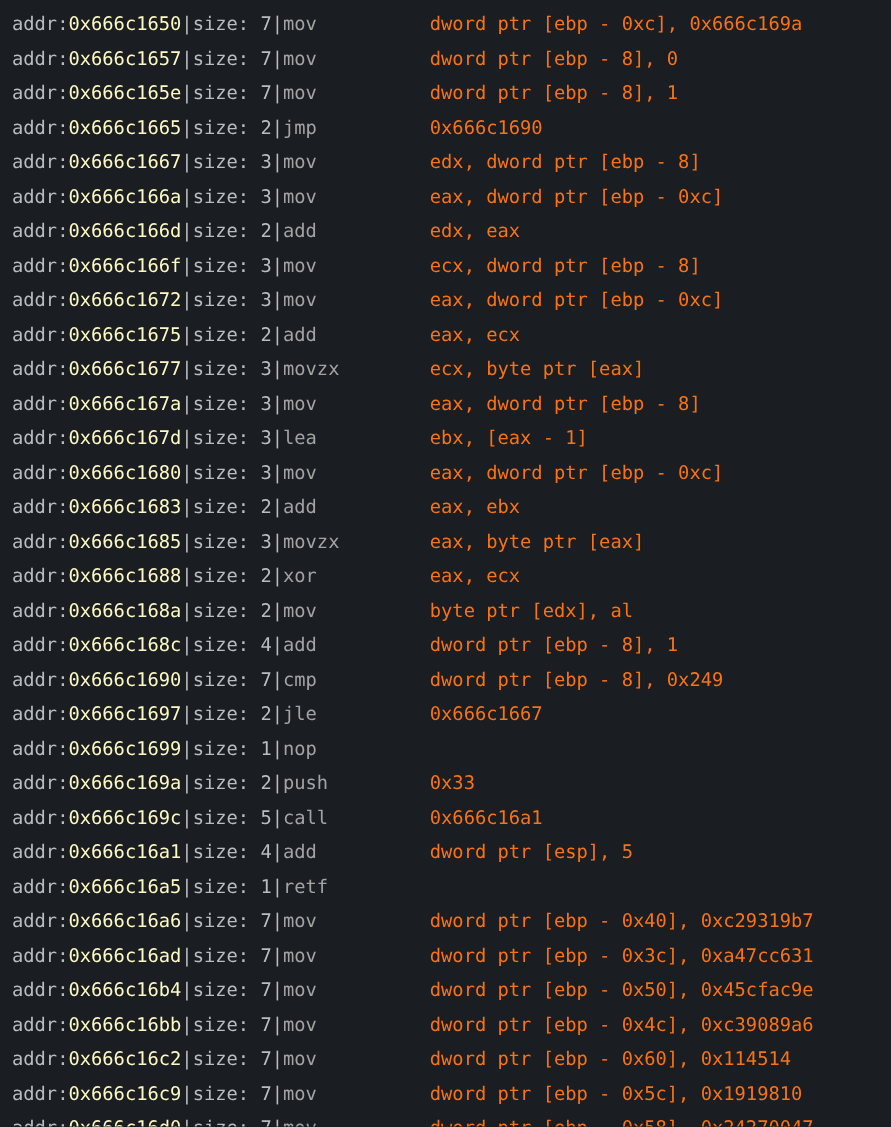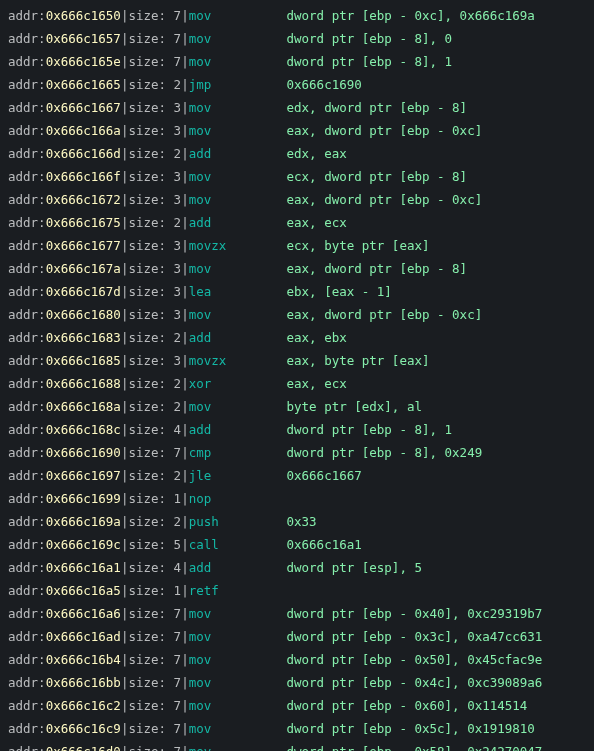--- a/index.html
+++ b/index.html
@@ -15,19 +15,19 @@
     font-size: 12.5px;
     line-height: 23.0px;
     color: #babcbe;
     white-space: pre;
     padding: 4px 8px 4px 8px;
   }
   .line { display: block; }
   .addr-label, .size-label, .sep   { color: #babcbe; }
   .addr-value  { color: #fef9c3; }
   .size-value  { color: #babcbe; }
-  .mnemonic    { color: #14b8a6; }
-  .operands    { color: #86efac; }
+  .mnemonic    { color: #a3a3a3; }
+  .operands    { color: #f97316; }
 </style>
 </head>
 <body>
 
 <div class="disasm" id="disasm"><span class="line"><span class="addr-label">addr:</span><span class="addr-value">0x666c1650</span><span class="sep">|</span><span class="size-label">size:</span><span class="size-value"> 7</span><span class="sep">|</span><span class="mnemonic">mov          </span><span class="operands">dword ptr [ebp - 0xc], 0x666c169a</span></span><span class="line"><span class="addr-label">addr:</span><span class="addr-value">0x666c1657</span><span class="sep">|</span><span class="size-label">size:</span><span class="size-value"> 7</span><span class="sep">|</span><span class="mnemonic">mov          </span><span class="operands">dword ptr [ebp - 8], 0</span></span><span class="line"><span class="addr-label">addr:</span><span class="addr-value">0x666c165e</span><span class="sep">|</span><span class="size-label">size:</span><span class="size-value"> 7</span><span class="sep">|</span><span class="mnemonic">mov          </span><span class="operands">dword ptr [ebp - 8], 1</span></span><span class="line"><span class="addr-label">addr:</span><span class="addr-value">0x666c1665</span><span class="sep">|</span><span class="size-label">size:</span><span class="size-value"> 2</span><span class="sep">|</span><span class="mnemonic">jmp          </span><span class="operands">0x666c1690</span></span><span class="line"><span class="addr-label">addr:</span><span class="addr-value">0x666c1667</span><span class="sep">|</span><span class="size-label">size:</span><span class="size-value"> 3</span><span class="sep">|</span><span class="mnemonic">mov          </span><span class="operands">edx, dword ptr [ebp - 8]</span></span><span class="line"><span class="addr-label">addr:</span><span class="addr-value">0x666c166a</span><span class="sep">|</span><span class="size-label">size:</span><span class="size-value"> 3</span><span class="sep">|</span><span class="mnemonic">mov          </span><span class="operands">eax, dword ptr [ebp - 0xc]</span></span><span class="line"><span class="addr-label">addr:</span><span class="addr-value">0x666c166d</span><span class="sep">|</span><span class="size-label">size:</span><span class="size-value"> 2</span><span class="sep">|</span><span class="mnemonic">add          </span><span class="operands">edx, eax</span></span><span class="line"><span class="addr-label">addr:</span><span class="addr-value">0x666c166f</span><span class="sep">|</span><span class="size-label">size:</span><span class="size-value"> 3</span><span class="sep">|</span><span class="mnemonic">mov          </span><span class="operands">ecx, dword ptr [ebp - 8]</span></span><span class="line"><span class="addr-label">addr:</span><span class="addr-value">0x666c1672</span><span class="sep">|</span><span class="size-label">size:</span><span class="size-value"> 3</span><span class="sep">|</span><span class="mnemonic">mov          </span><span class="operands">eax, dword ptr [ebp - 0xc]</span></span><span class="line"><span class="addr-label">addr:</span><span class="addr-value">0x666c1675</span><span class="sep">|</span><span class="size-label">size:</span><span class="size-value"> 2</span><span class="sep">|</span><span class="mnemonic">add          </span><span class="operands">eax, ecx</span></span><span class="line"><span class="addr-label">addr:</span><span class="addr-value">0x666c1677</span><span class="sep">|</span><span class="size-label">size:</span><span class="size-value"> 3</span><span class="sep">|</span><span class="mnemonic">movzx        </span><span class="operands">ecx, byte ptr [eax]</span></span><span class="line"><span class="addr-label">addr:</span><span class="addr-value">0x666c167a</span><span class="sep">|</span><span class="size-label">size:</span><span class="size-value"> 3</span><span class="sep">|</span><span class="mnemonic">mov          </span><span class="operands">eax, dword ptr [ebp - 8]</span></span><span class="line"><span class="addr-label">addr:</span><span class="addr-value">0x666c167d</span><span class="sep">|</span><span class="size-label">size:</span><span class="size-value"> 3</span><span class="sep">|</span><span class="mnemonic">lea          </span><span class="operands">ebx, [eax - 1]</span></span><span class="line"><span class="addr-label">addr:</span><span class="addr-value">0x666c1680</span><span class="sep">|</span><span class="size-label">size:</span><span class="size-value"> 3</span><span class="sep">|</span><span class="mnemonic">mov          </span><span class="operands">eax, dword ptr [ebp - 0xc]</span></span><span class="line"><span class="addr-label">addr:</span><span class="addr-value">0x666c1683</span><span class="sep">|</span><span class="size-label">size:</span><span class="size-value"> 2</span><span class="sep">|</span><span class="mnemonic">add          </span><span class="operands">eax, ebx</span></span><span class="line"><span class="addr-label">addr:</span><span class="addr-value">0x666c1685</span><span class="sep">|</span><span class="size-label">size:</span><span class="size-value"> 3</span><span class="sep">|</span><span class="mnemonic">movzx        </span><span class="operands">eax, byte ptr [eax]</span></span><span class="line"><span class="addr-label">addr:</span><span class="addr-value">0x666c1688</span><span class="sep">|</span><span class="size-label">size:</span><span class="size-value"> 2</span><span class="sep">|</span><span class="mnemonic">xor          </span><span class="operands">eax, ecx</span></span><span class="line"><span class="addr-label">addr:</span><span class="addr-value">0x666c168a</span><span class="sep">|</span><span class="size-label">size:</span><span class="size-value"> 2</span><span class="sep">|</span><span class="mnemonic">mov          </span><span class="operands">byte ptr [edx], al</span></span><span class="line"><span class="addr-label">addr:</span><span class="addr-value">0x666c168c</span><span class="sep">|</span><span class="size-label">size:</span><span class="size-value"> 4</span><span class="sep">|</span><span class="mnemonic">add          </span><span class="operands">dword ptr [ebp - 8], 1</span></span><span class="line"><span class="addr-label">addr:</span><span class="addr-value">0x666c1690</span><span class="sep">|</span><span class="size-label">size:</span><span class="size-value"> 7</span><span class="sep">|</span><span class="mnemonic">cmp          </span><span class="operands">dword ptr [ebp - 8], 0x249</span></span><span class="line"><span class="addr-label">addr:</span><span class="addr-value">0x666c1697</span><span class="sep">|</span><span class="size-label">size:</span><span class="size-value"> 2</span><span class="sep">|</span><span class="mnemonic">jle          </span><span class="operands">0x666c1667</span></span><span class="line"><span class="addr-label">addr:</span><span class="addr-value">0x666c1699</span><span class="sep">|</span><span class="size-label">size:</span><span class="size-value"> 1</span><span class="sep">|</span><span class="mnemonic">nop          </span><span class="operands"></span></span><span class="line"><span class="addr-label">addr:</span><span class="addr-value">0x666c169a</span><span class="sep">|</span><span class="size-label">size:</span><span class="size-value"> 2</span><span class="sep">|</span><span class="mnemonic">push         </span><span class="operands">0x33</span></span><span class="line"><span class="addr-label">addr:</span><span class="addr-value">0x666c169c</span><span class="sep">|</span><span class="size-label">size:</span><span class="size-value"> 5</span><span class="sep">|</span><span class="mnemonic">call         </span><span class="operands">0x666c16a1</span></span><span class="line"><span class="addr-label">addr:</span><span class="addr-value">0x666c16a1</span><span class="sep">|</span><span class="size-label">size:</span><span class="size-value"> 4</span><span class="sep">|</span><span class="mnemonic">add          </span><span class="operands">dword ptr [esp], 5</span></span><span class="line"><span class="addr-label">addr:</span><span class="addr-value">0x666c16a5</span><span class="sep">|</span><span class="size-label">size:</span><span class="size-value"> 1</span><span class="sep">|</span><span class="mnemonic">retf         </span><span class="operands"></span></span><span class="line"><span class="addr-label">addr:</span><span class="addr-value">0x666c16a6</span><span class="sep">|</span><span class="size-label">size:</span><span class="size-value"> 7</span><span class="sep">|</span><span class="mnemonic">mov          </span><span class="operands">dword ptr [ebp - 0x40], 0xc29319b7</span></span><span class="line"><span class="addr-label">addr:</span><span class="addr-value">0x666c16ad</span><span class="sep">|</span><span class="size-label">size:</span><span class="size-value"> 7</span><span class="sep">|</span><span class="mnemonic">mov          </span><span class="operands">dword ptr [ebp - 0x3c], 0xa47cc631</span></span><span class="line"><span class="addr-label">addr:</span><span class="addr-value">0x666c16b4</span><span class="sep">|</span><span class="size-label">size:</span><span class="size-value"> 7</span><span class="sep">|</span><span class="mnemonic">mov          </span><span class="operands">dword ptr [ebp - 0x50], 0x45cfac9e</span></span><span class="line"><span class="addr-label">addr:</span><span class="addr-value">0x666c16bb</span><span class="sep">|</span><span class="size-label">size:</span><span class="size-value"> 7</span><span class="sep">|</span><span class="mnemonic">mov          </span><span class="operands">dword ptr [ebp - 0x4c], 0xc39089a6</span></span><span class="line"><span class="addr-label">addr:</span><span class="addr-value">0x666c16c2</span><span class="sep">|</span><span class="size-label">size:</span><span class="size-value"> 7</span><span class="sep">|</span><span class="mnemonic">mov          </span><span class="operands">dword ptr [ebp - 0x60], 0x114514</span></span><span class="line"><span class="addr-label">addr:</span><span class="addr-value">0x666c16c9</span><span class="sep">|</span><span class="size-label">size:</span><span class="size-value"> 7</span><span class="sep">|</span><span class="mnemonic">mov          </span><span class="operands">dword ptr [ebp - 0x5c], 0x1919810</span></span><span class="line"><span class="addr-label">addr:</span><span class="addr-value">0x666c16d0</span><span class="sep">|</span><span class="size-label">size:</span><span class="size-value"> 7</span><span class="sep">|</span><span class="mnemonic">mov          </span><span class="operands">dword ptr [ebp - 0x58], 0x24270047</span></span></div>
 
 </body></html>

